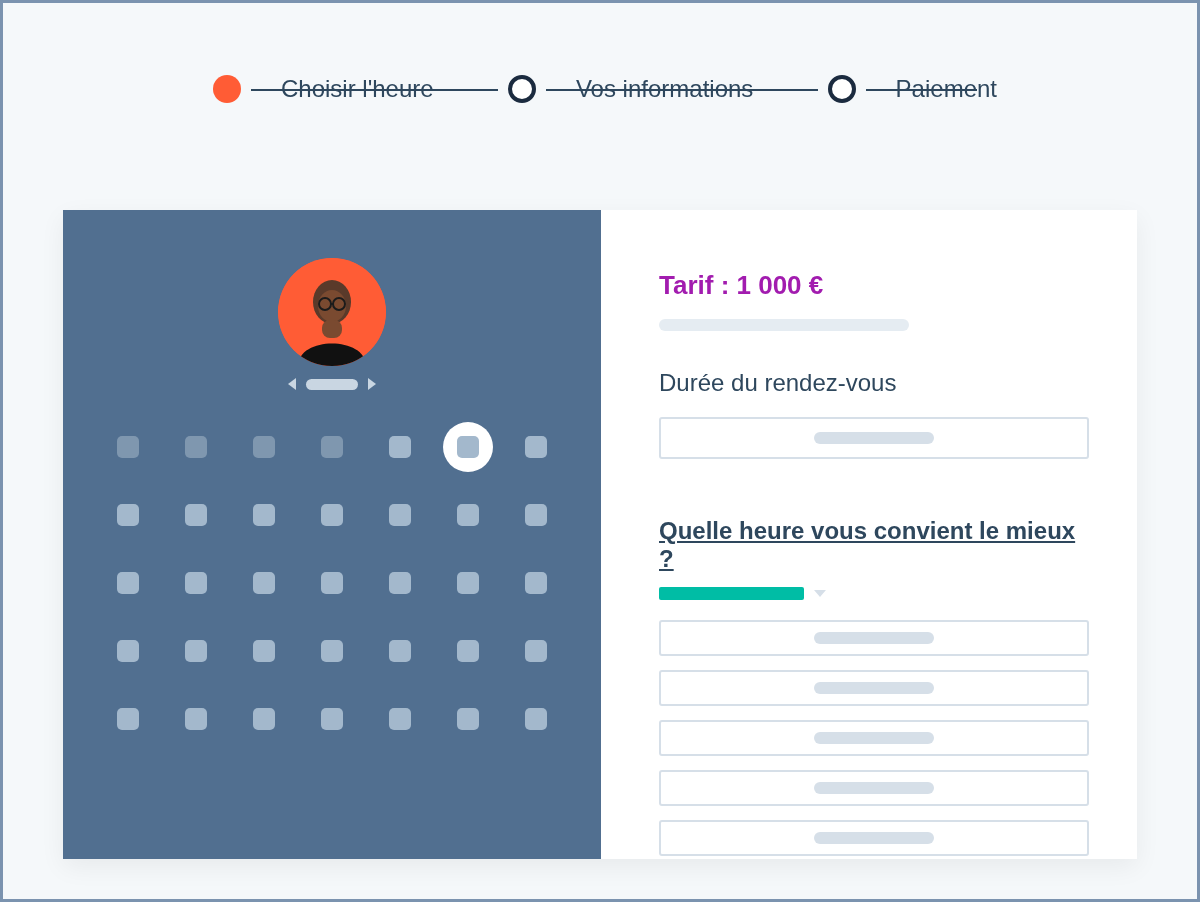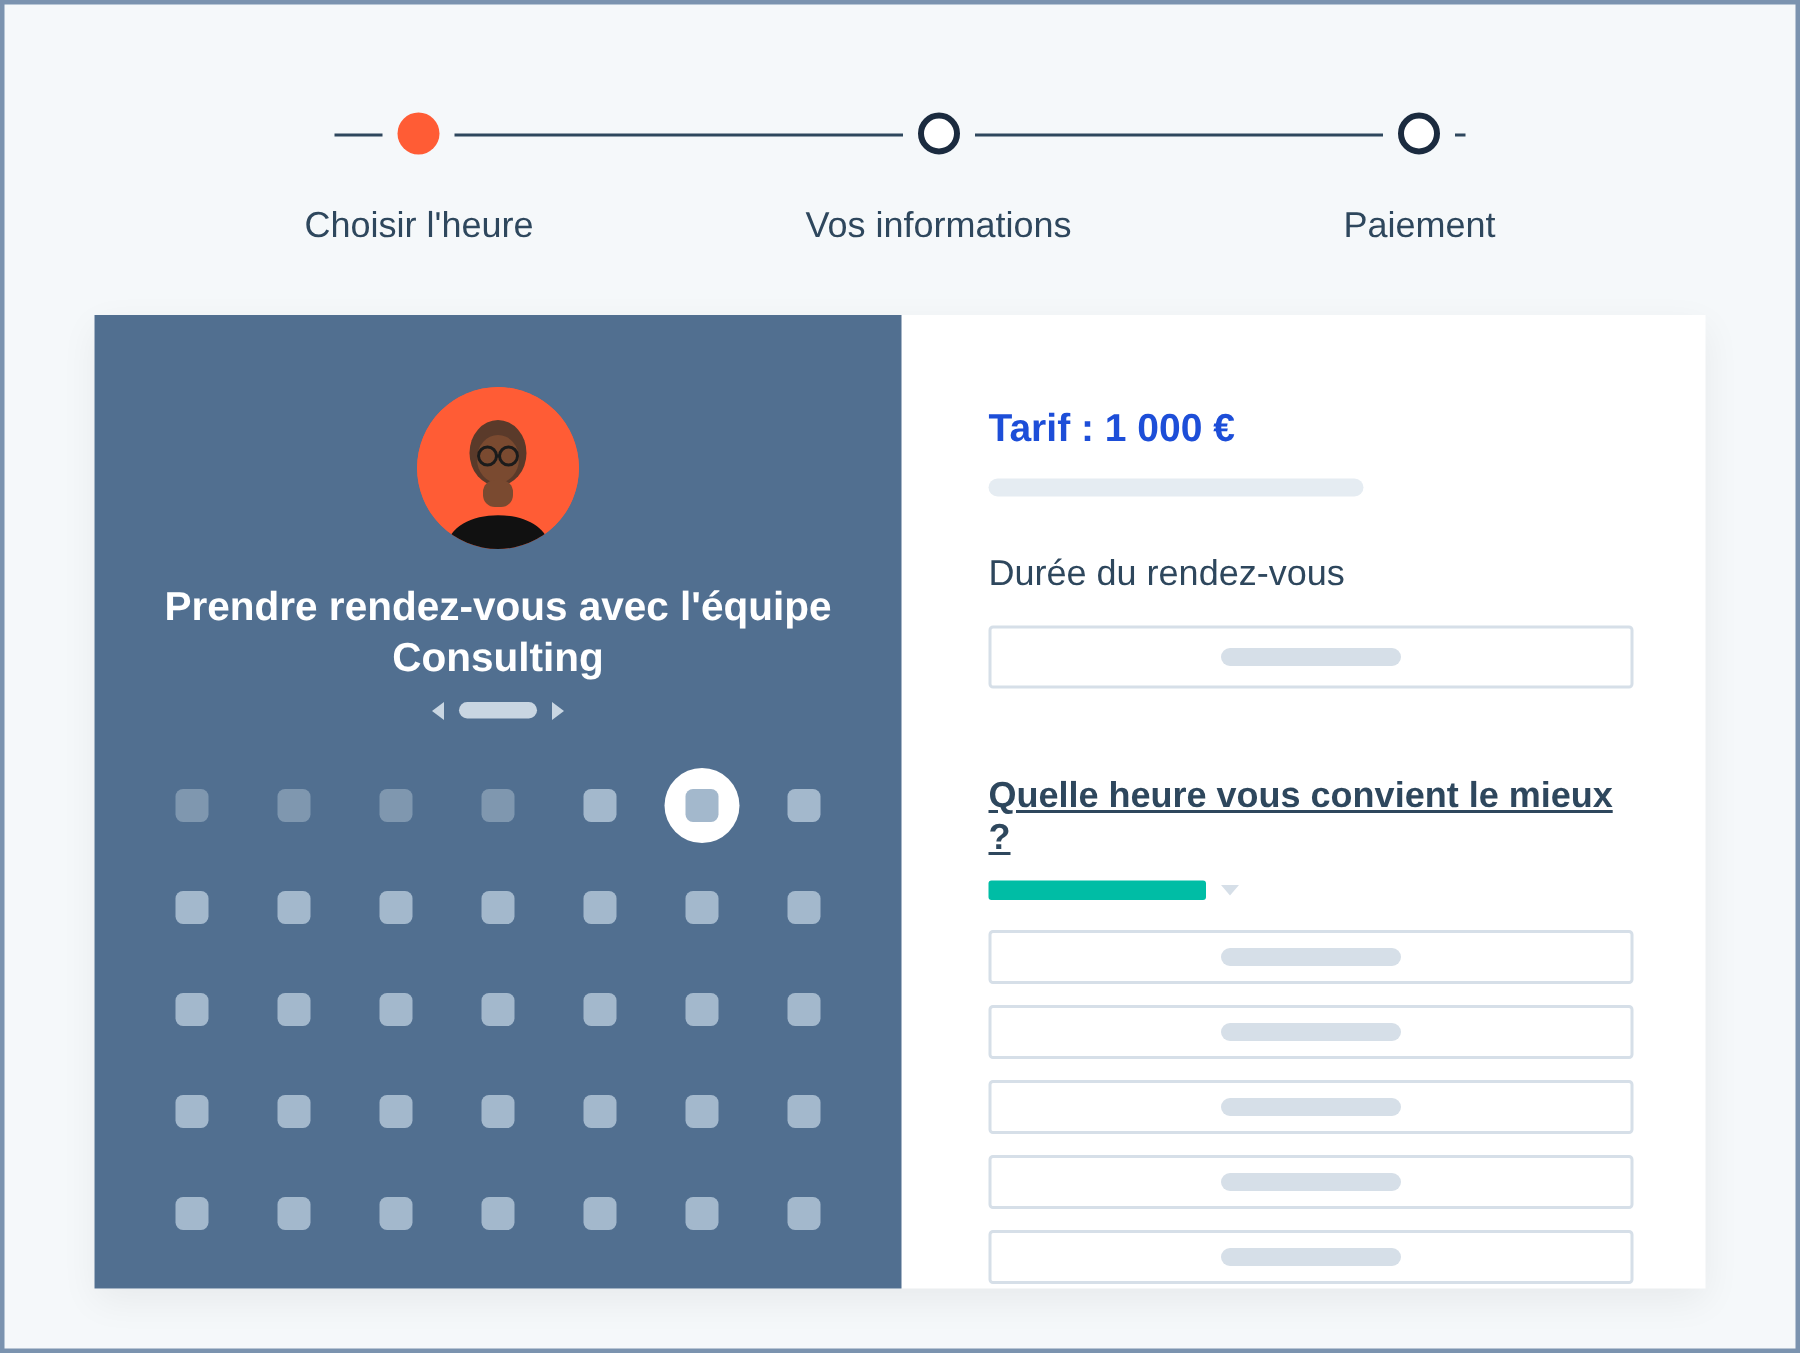--- a/index.html
+++ b/index.html
@@ -34,21 +34,21 @@
     height: 2px;
     background: #2e475d;
   }
   .steps {
     display: flex;
     justify-content: space-between;
     position: relative;
   }
   .step {
     display: flex;
-    flex-direction: column;
+    flex-direction: row;
     align-items: center;
     gap: 30px;
     background: transparent;
   }
   .step-dot-wrap {
     width: 48px;
     height: 36px;
     display: flex;
     align-items: center;
     justify-content: center;
@@ -156,21 +156,21 @@
   }
   .day.selected .sq { background: #a3b8cc; }
 
   .card-right {
     flex: 1;
     padding: 60px 58px 40px 58px;
   }
   .price {
     font-size: 26px;
     font-weight: 700;
-    color: #1d4ed8;
+    color: #a21caf;
   }
   .skeleton-line {
     margin-top: 18px;
     width: 250px; height: 12px;
     background: #e5ecf2;
     border-radius: 6px;
   }
   .section-label {
     margin-top: 38px;
     font-size: 24px;
@@ -267,21 +267,20 @@
           <ellipse cx="54" cy="44" rx="19" ry="22" fill="#5a3a2a"></ellipse>
           <ellipse cx="54" cy="48" rx="14" ry="16" fill="#7a4a30"></ellipse>
           <circle cx="47" cy="46" r="6" fill="none" stroke="#1b1b1b" stroke-width="2"></circle>
           <circle cx="61" cy="46" r="6" fill="none" stroke="#1b1b1b" stroke-width="2"></circle>
           <line x1="53" y1="46" x2="55" y2="46" stroke="#1b1b1b" stroke-width="2"></line>
           <path d="M20 108 C20 78 88 78 88 108 Z" fill="#111"></path>
           <rect x="44" y="62" width="20" height="18" rx="8" fill="#7a4a30"></rect>
         </svg>
       </div>
 
-      <div class="booking-title">Prendre rendez-vous avec l'équipe Consulting</div>
 
       <div class="pager">
         <div class="pager-arrow left"></div>
         <div class="pager-pill"></div>
         <div class="pager-arrow right"></div>
       </div>
 
       <div class="calendar" id="calendar">
           <div class="day dim">
             <div class="sq"></div>

